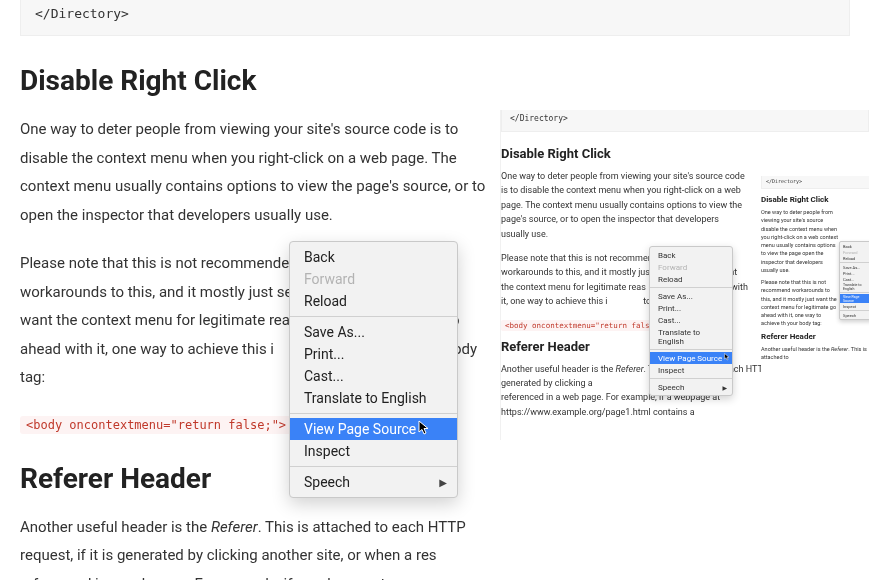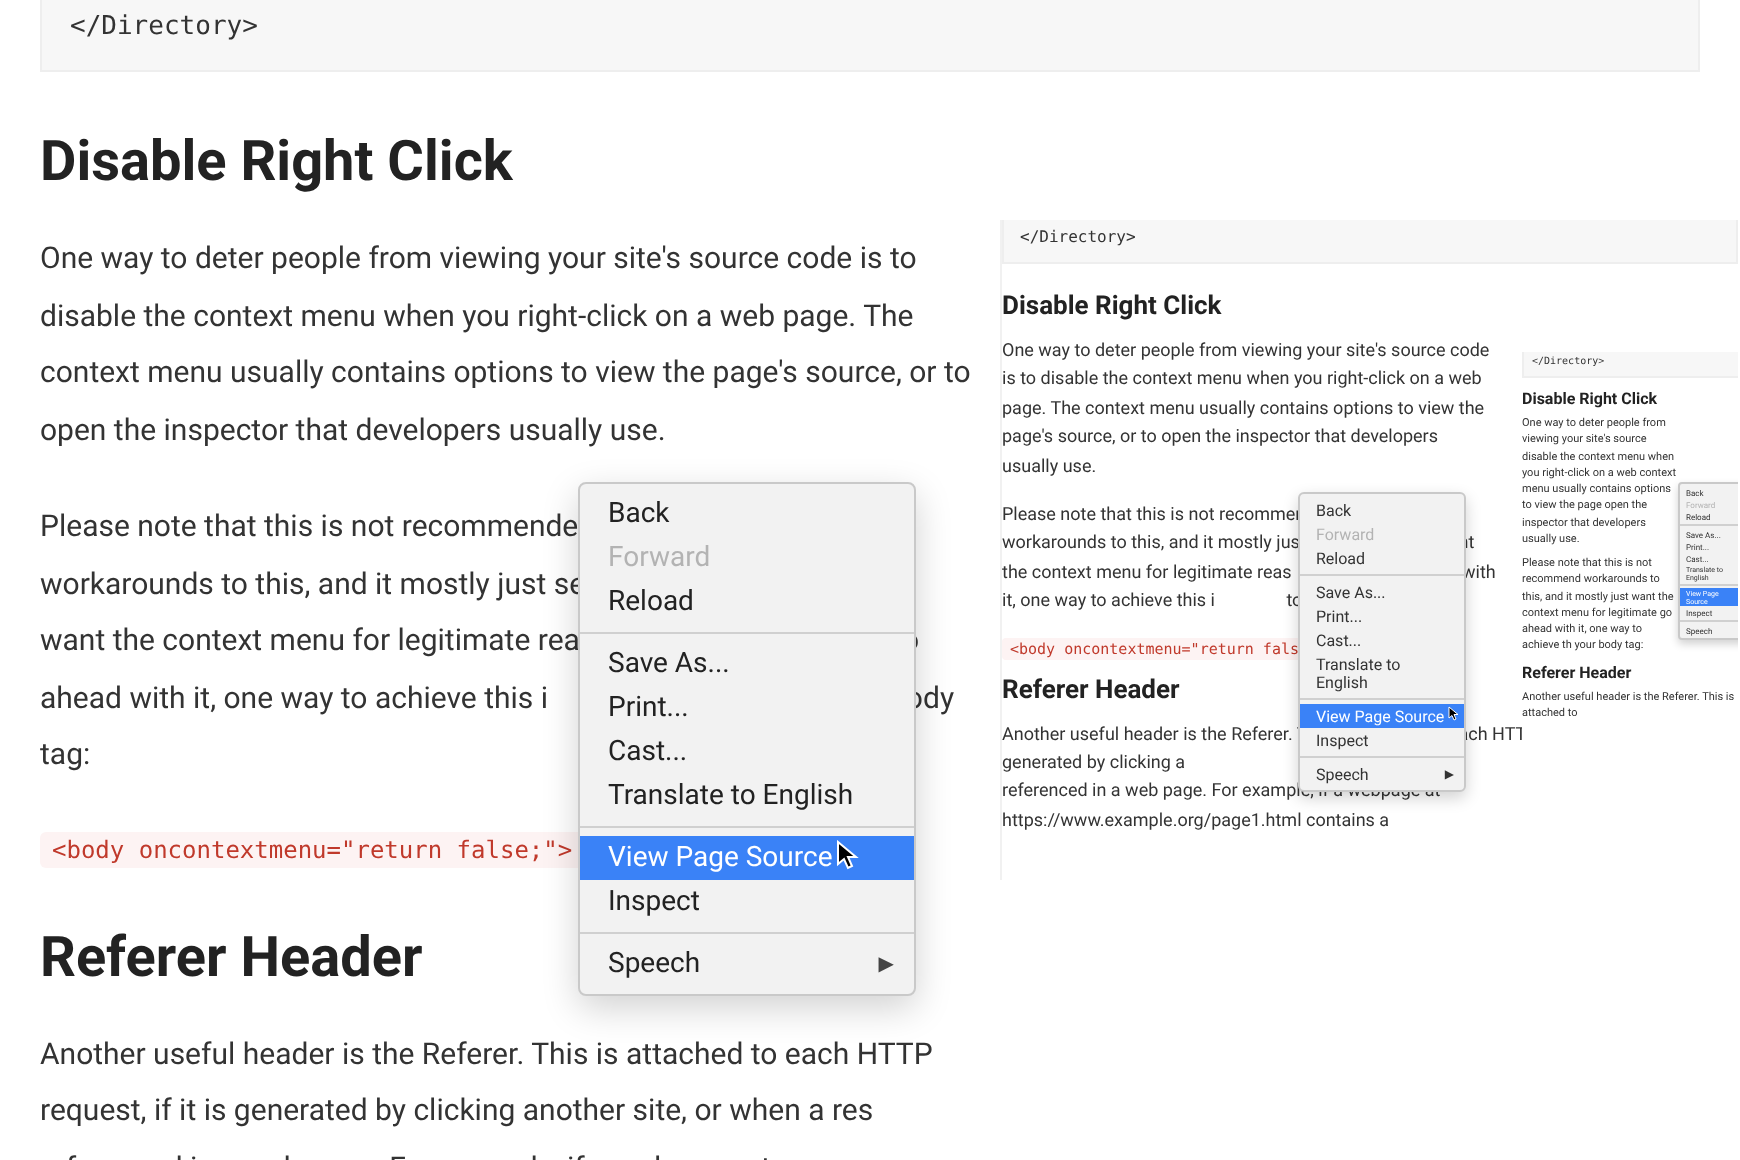--- a/index.html
+++ b/index.html
@@ -39,21 +39,21 @@
   .inline-code {
     font-family: ui-monospace, Menlo, Consolas, monospace;
     font-size: 12px;
     color: #c0392b;
     background: #fdf3f3;
     padding: 2px 6px;
     border-radius: 3px;
     display: inline-block;
     margin: 4px 0 10px 0;
   }
-  .italic { }
+  .italic { font-style: italic; }
 
   
   .ctxmenu {
     position: absolute;
     left: 289px;
     top: 241px;
     width: 169px;
     background: #f2f2f2;
     border: 1px solid #c9c9c9;
     border-radius: 4px;

